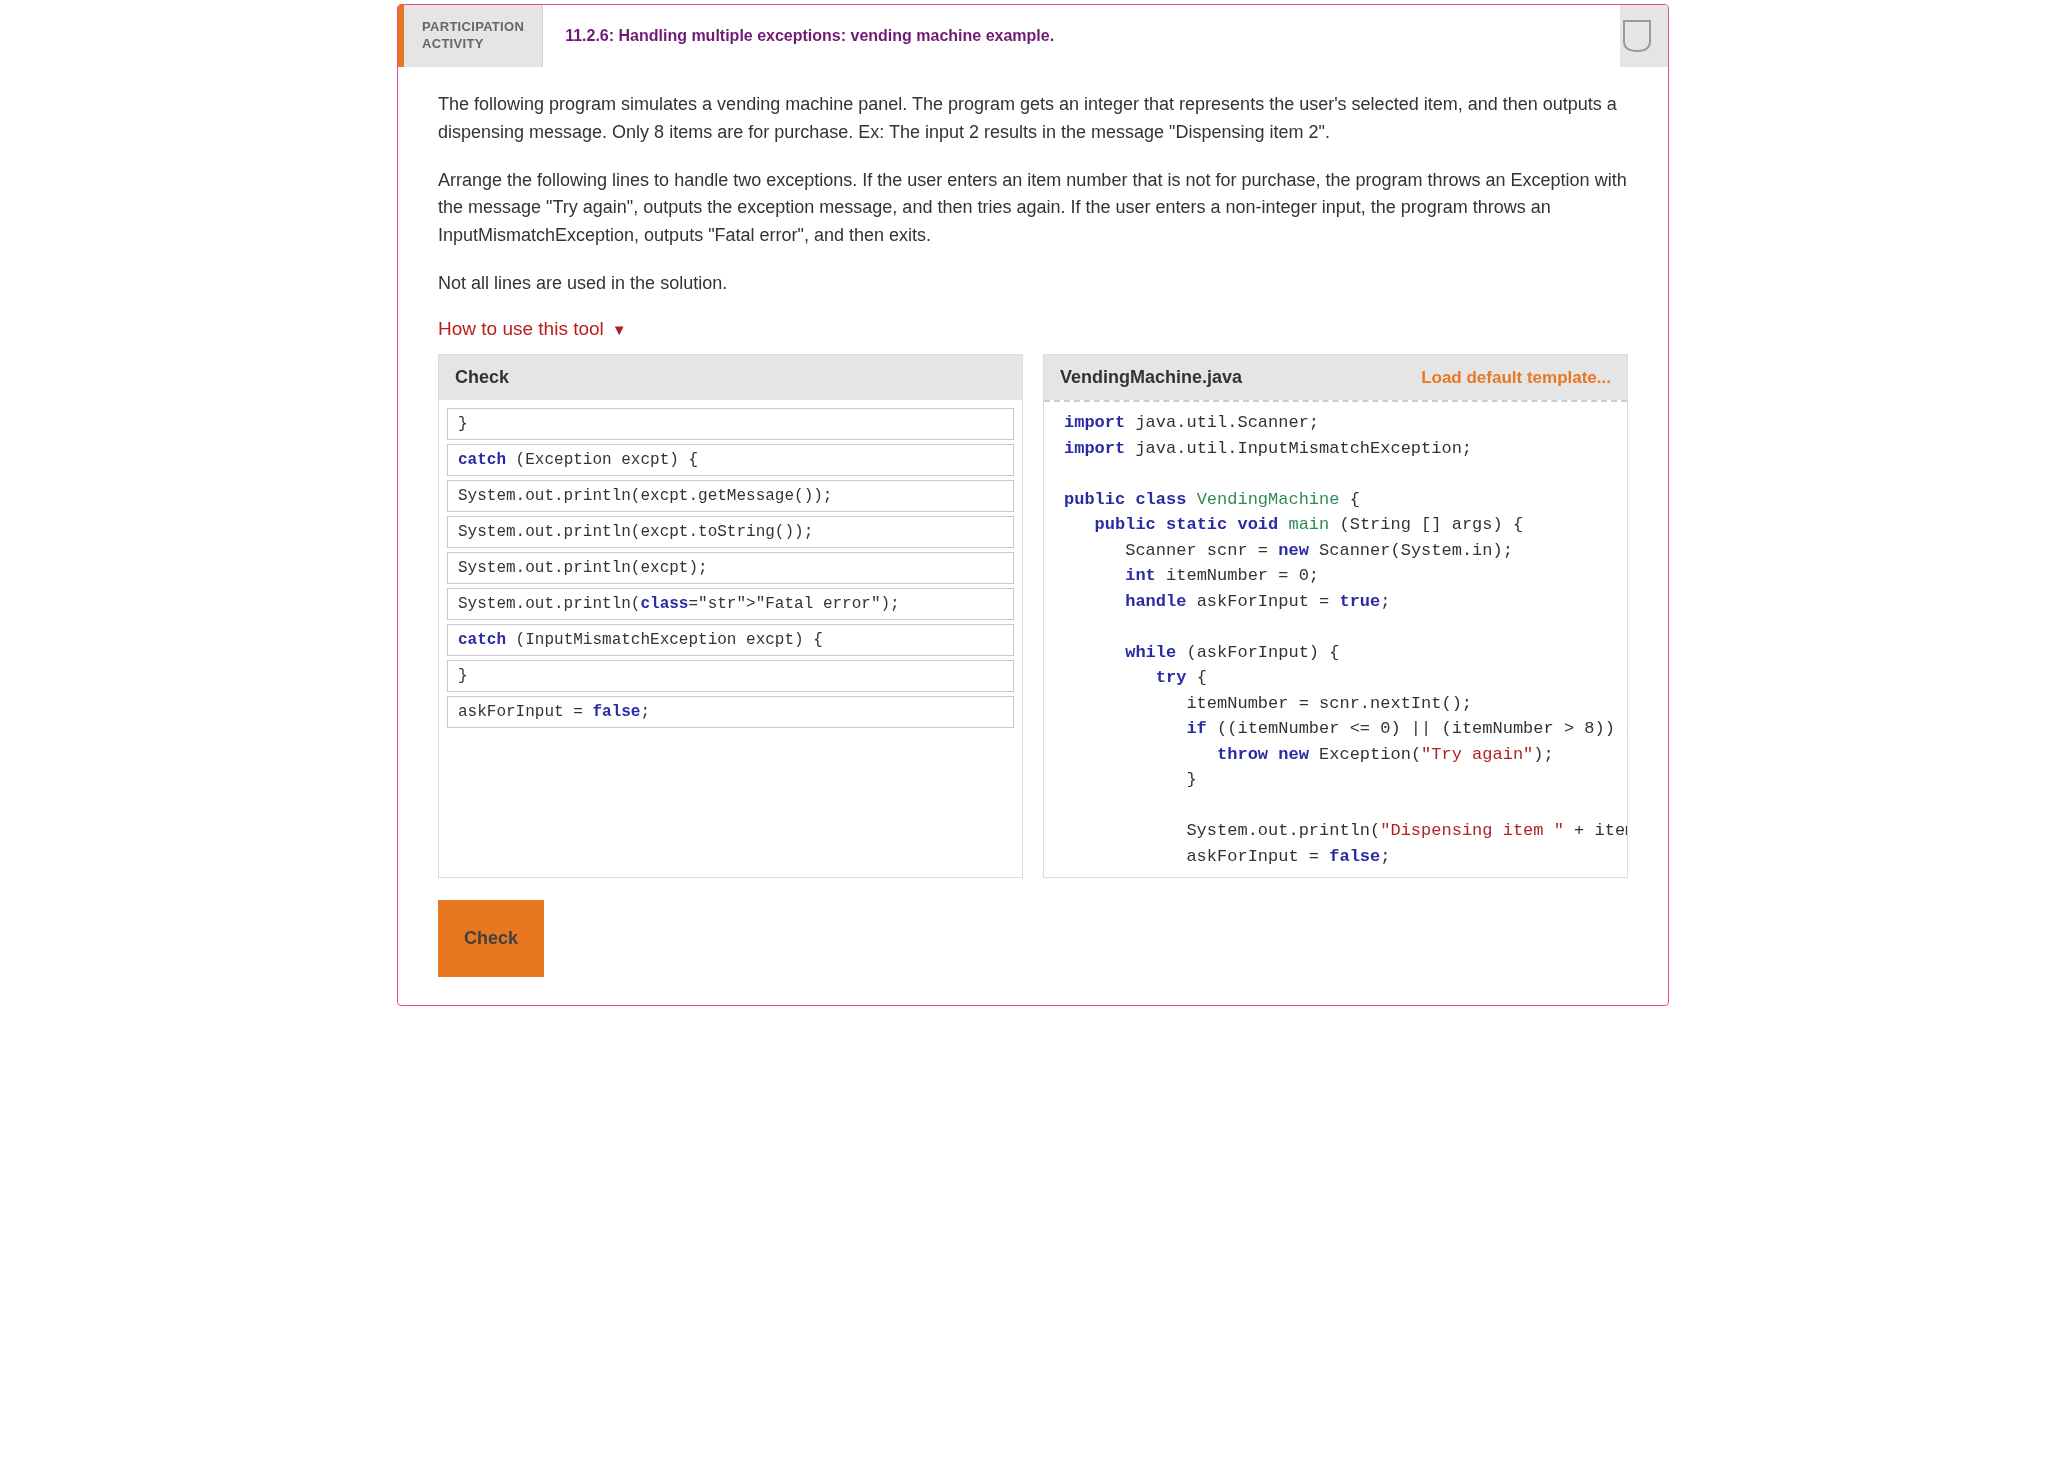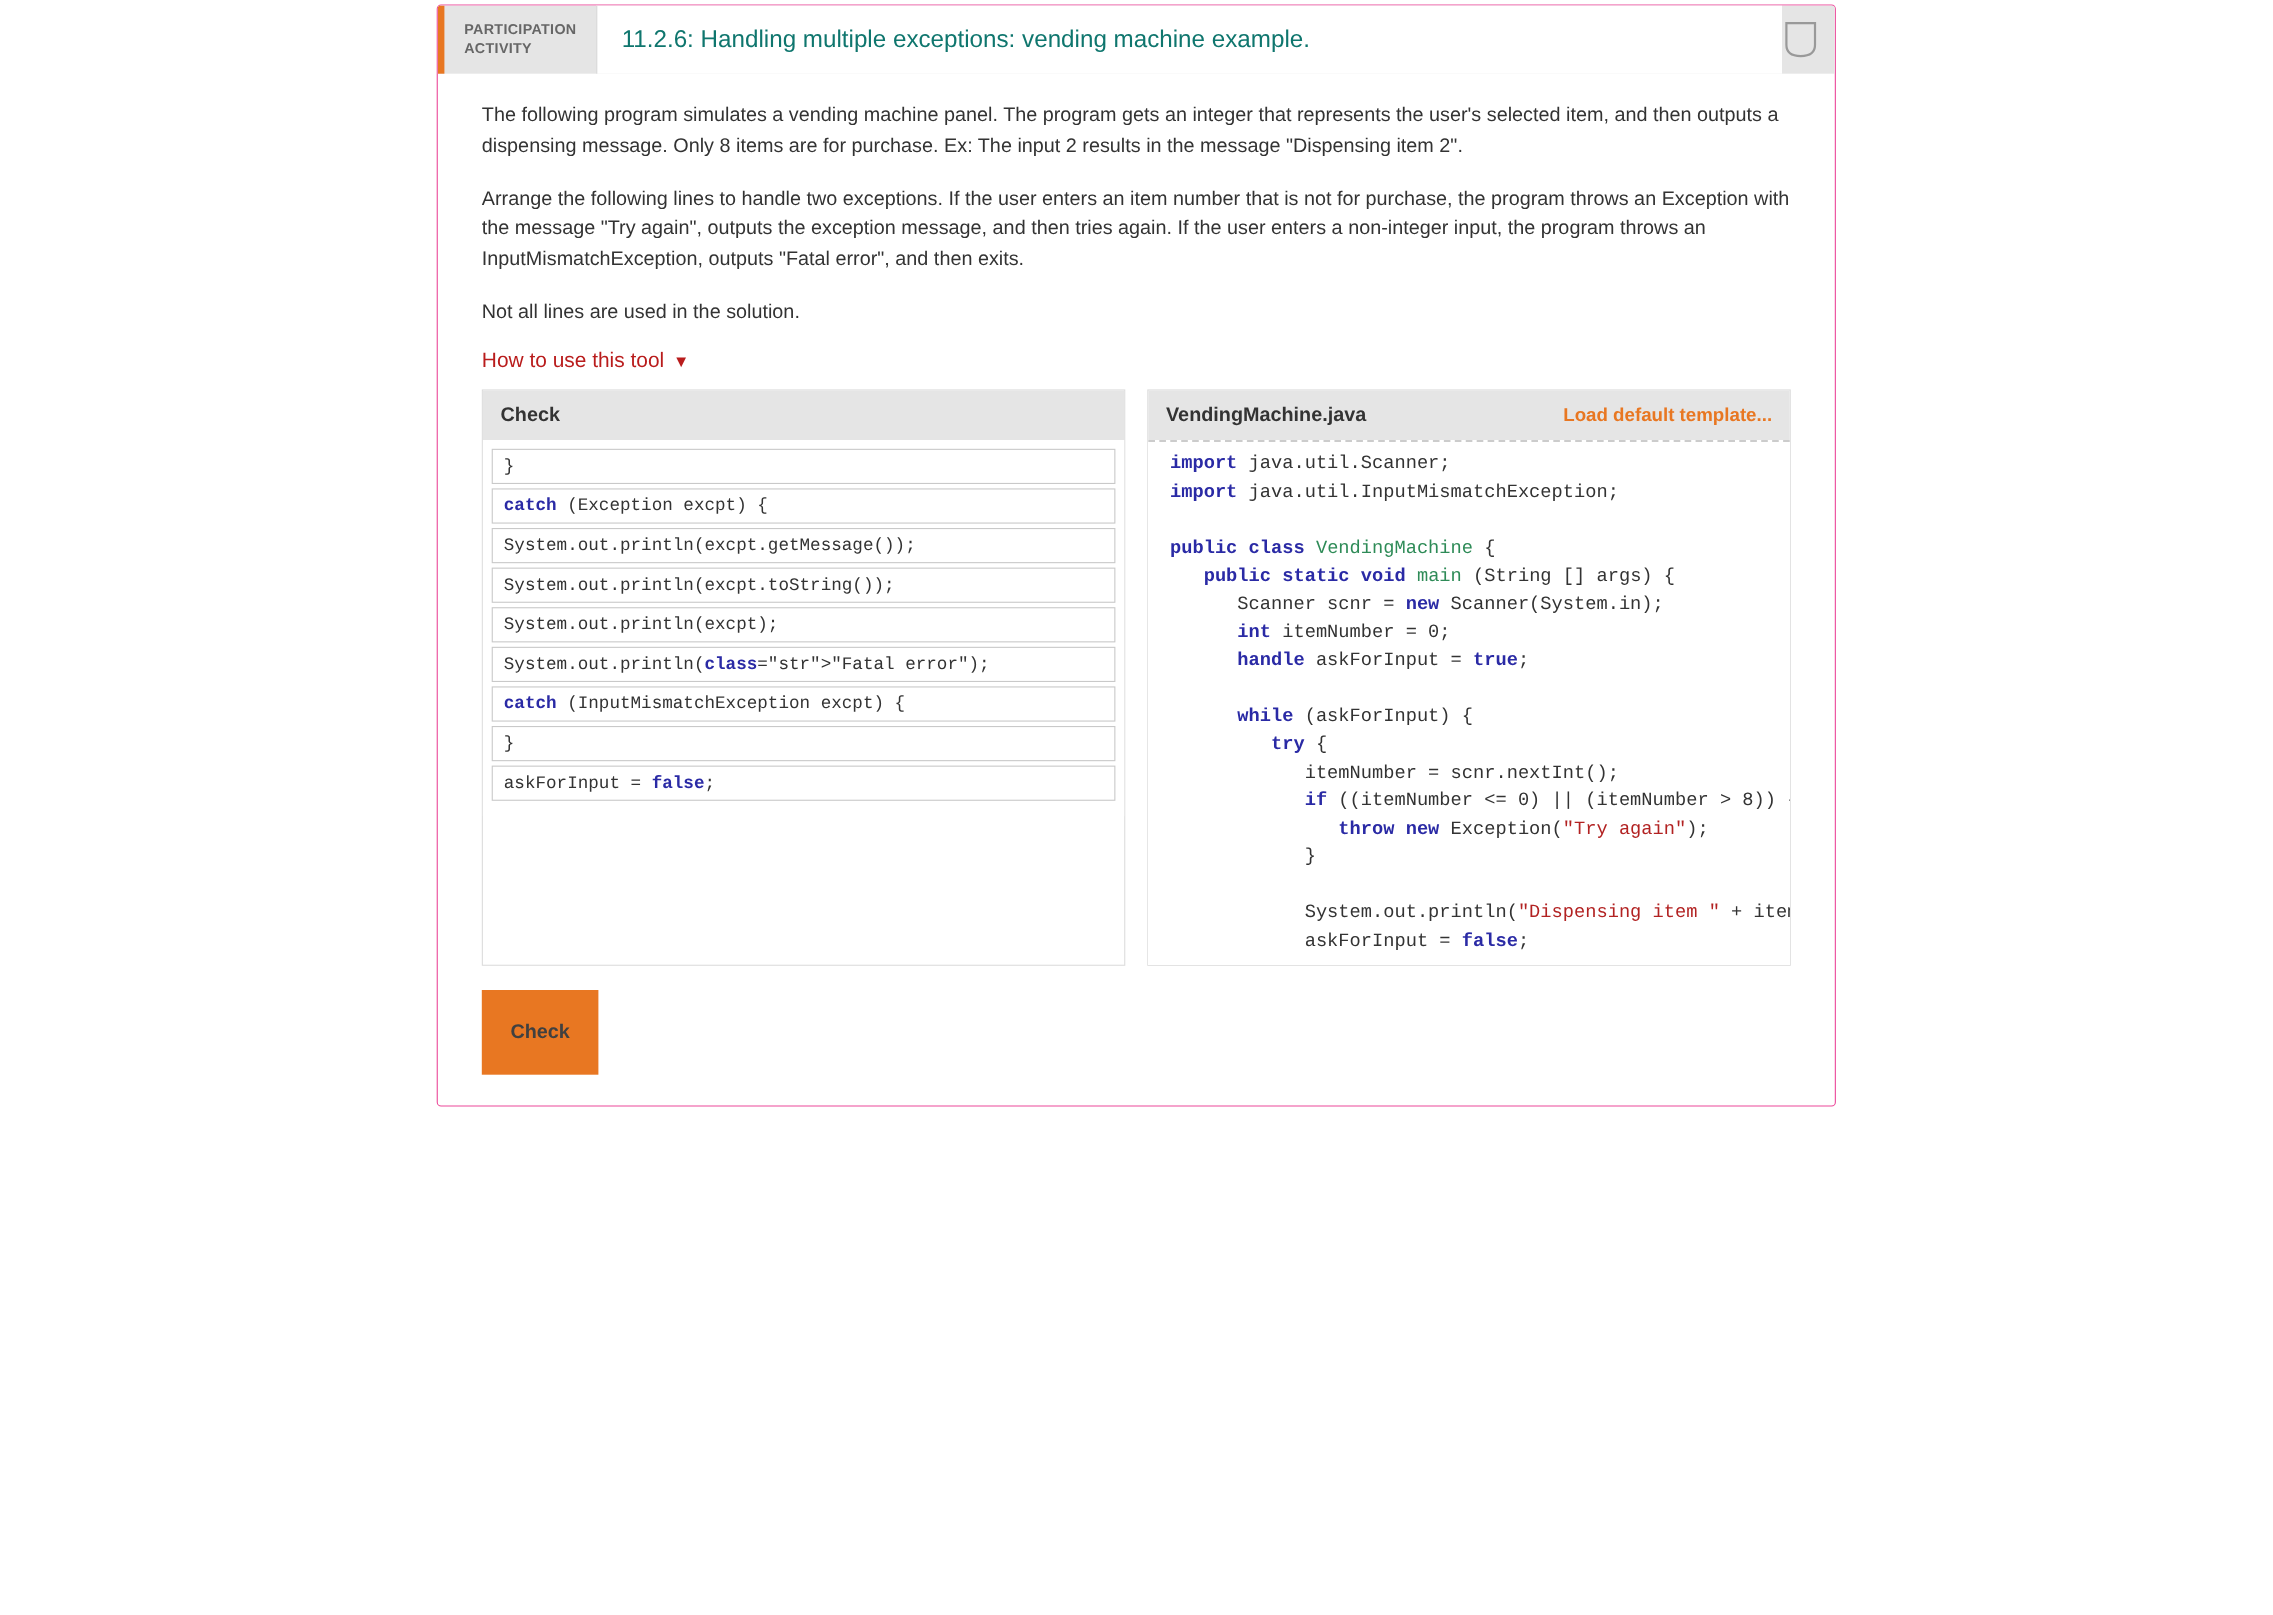--- a/index.html
+++ b/index.html
@@ -1,21 +1,21 @@
 <!DOCTYPE html>
 <html><head>
 <meta charset="utf-8">
 <style>
   * { box-sizing: border-box; margin: 0; padding: 0; }
   body { font-family: -apple-system, BlinkMacSystemFont, "Segoe UI", Helvetica, Arial, sans-serif; background: #fff; color: #333; }
   .activity-container { width: 1272px; margin: 4px auto; border: 1px solid #ec4899; border-radius: 4px; overflow: hidden; }
   .activity-header { display: flex; align-items: stretch; background: #e5e5e5; border-left: 6px solid #e87722; }
   .activity-type { font-size: 13px; font-weight: 700; color: #666; padding: 14px 18px; line-height: 1.3; letter-spacing: 0.3px; }
   .activity-title-wrap { background: #fff; flex: 1; display: flex; align-items: center; padding: 0 22px; border-left: 1px solid #d5d5d5; }
-  .activity-title { font-size: 22px; font-weight: 400; color: #0f766e; }
+  .activity-title { font-size: 16px; font-weight: 700; color: #701a75; }
   .status-box { width: 48px; display: flex; align-items: center; justify-content: center; padding-right: 14px; }
   .pocket-icon { width: 30px; height: 34px; }
   .activity-body { padding: 24px 40px 28px 40px; }
   .instructions p { font-size: 18px; line-height: 1.55; color: #333; margin-bottom: 20px; }
   .tool-help { color: #b91c1c; font-size: 19px; cursor: pointer; display: inline-flex; align-items: center; gap: 8px; margin-bottom: 14px; }
   .tool-help .chev { font-size: 15px; }
   .panels { display: flex; gap: 20px; align-items: stretch; }
   .panel { flex: 1; border: 1px solid #dcdcdc; display: flex; flex-direction: column; min-width: 0; }
   .panel-header { background: #e5e5e5; padding: 12px 16px; font-size: 18px; font-weight: 700; color: #333; display: flex; justify-content: space-between; align-items: center; }
   .load-default { color: #e87722; font-weight: 700; font-size: 17px; cursor: pointer; }

